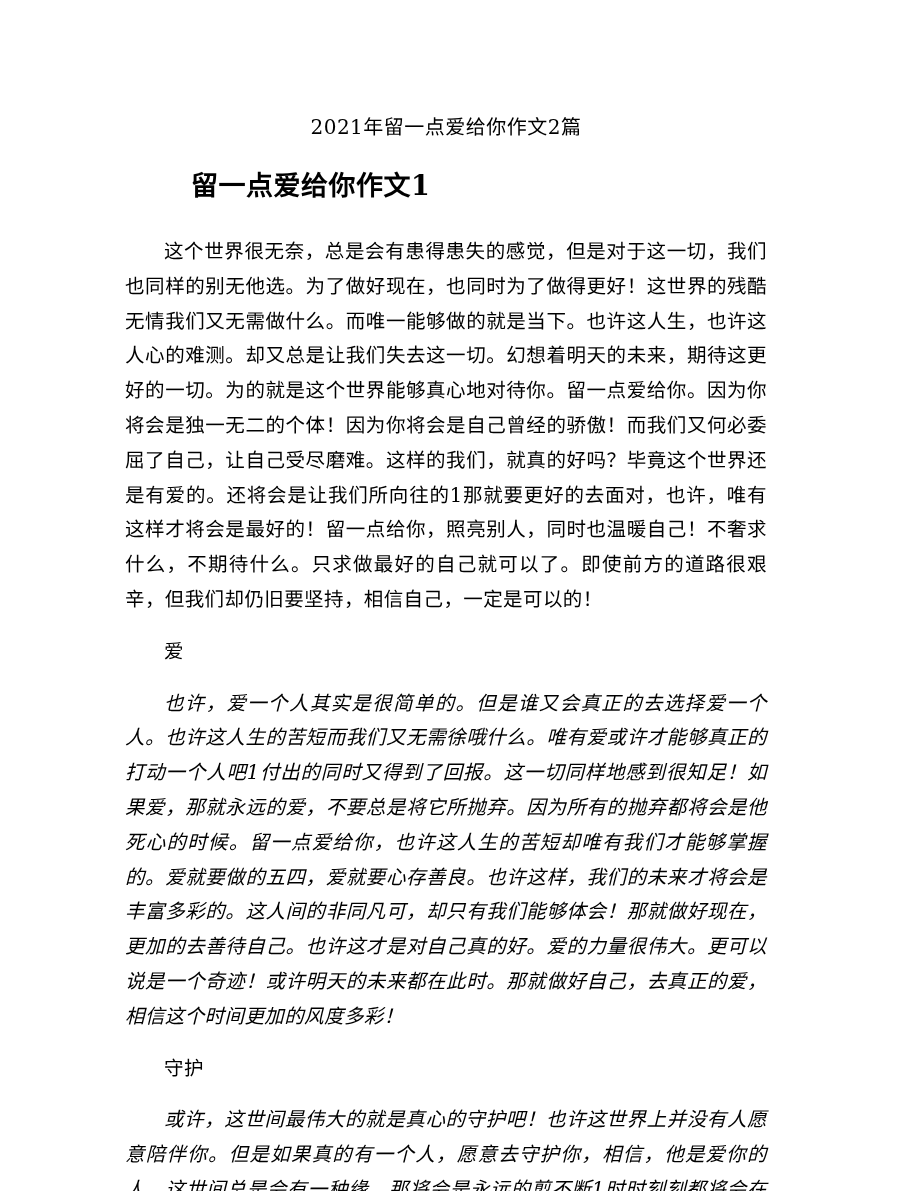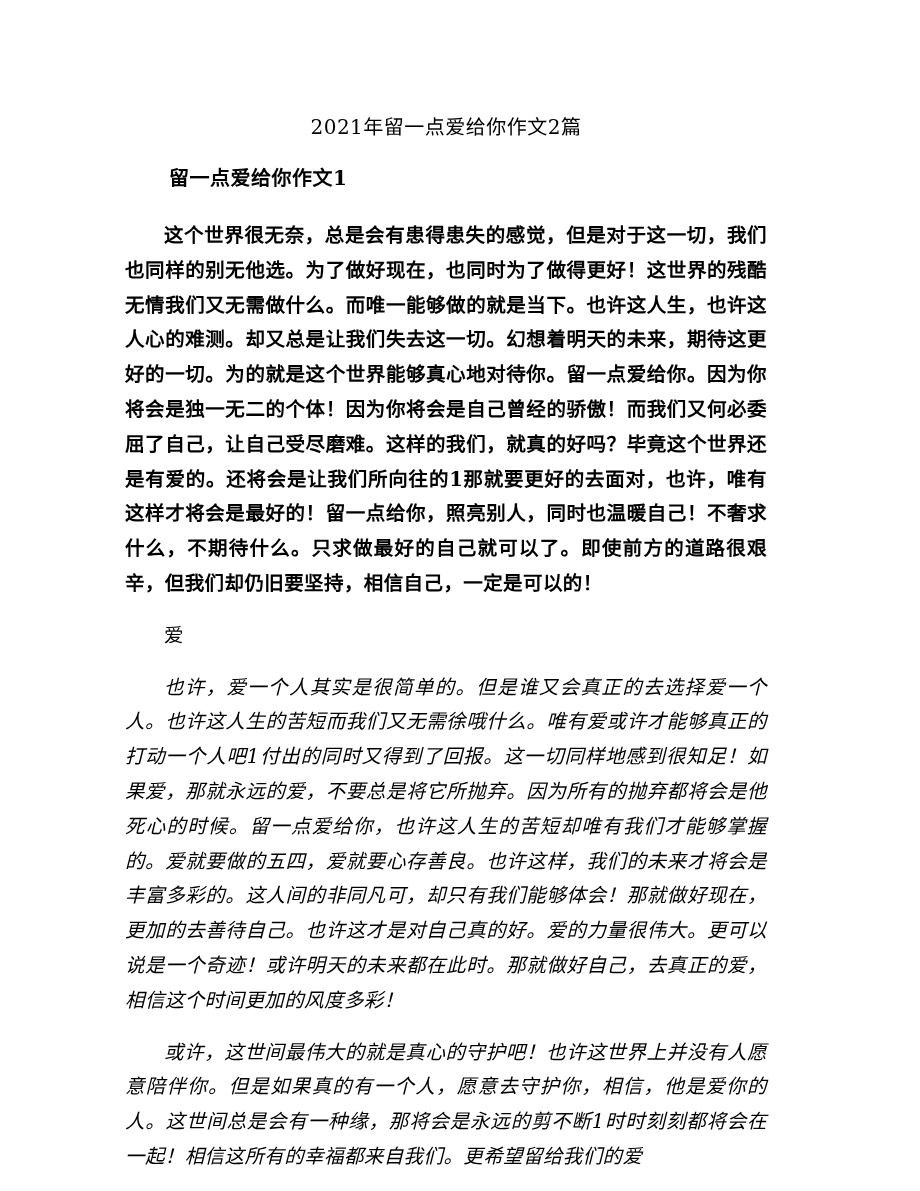--- a/index.html
+++ b/index.html
@@ -32,25 +32,25 @@
     padding: 0;
     font-family: "DejaVu Serif", "Liberation Serif", serif;
     font-weight: normal;
     font-size: 20px;
     line-height: 28px;
     text-align: center;
     letter-spacing: 0.5px;
     padding-top: 113px;
   }
   .section-heading {
-    margin: 4px;
+    margin: 12px;
     padding: 0;
     font-family: "DejaVu Serif", "Liberation Serif", serif;
     font-weight: bold;
-    font-size: 20px;
+    font-size: 27px;
     line-height: 30px;
     letter-spacing: 0.5px;
     text-indent: 2em;
     padding-top: 18px;
   }
   .para {
     margin: 0;
     padding: 0;
     font-family: "DejaVu Serif", "Liberation Serif", serif;
     font-size: 19.5px;
@@ -60,21 +60,20 @@
     text-indent: 2em;
     letter-spacing: 0.4px;
     word-break: break-all;
   }
   .para-gap {
     padding-top: 17px;
     font-style: italic;
   }
   .para-first {
     padding-top: 22px;
-    font-weight: bold;
   }
   .sub-label {
     margin: 0;
     padding: 0;
     font-family: "DejaVu Serif", "Liberation Serif", serif;
     font-size: 19.5px;
     line-height: 34.8px;
     text-indent: 2em;
     letter-spacing: 0.4px;
     padding-top: 17px;
@@ -89,17 +88,18 @@
     <h1 class="doc-title">2021年留一点爱给你作文2篇</h1>
 
     <h2 class="section-heading">留一点爱给你作文1</h2>
 
     <p class="para para-first">这个世界很无奈，总是会有患得患失的感觉，但是对于这一切，我们也同样的别无他选。为了做好现在，也同时为了做得更好！这世界的残酷无情我们又无需做什么。而唯一能够做的就是当下。也许这人生，也许这人心的难测。却又总是让我们失去这一切。幻想着明天的未来，期待这更好的一切。为的就是这个世界能够真心地对待你。留一点爱给你。因为你将会是独一无二的个体！因为你将会是自己曾经的骄傲！而我们又何必委屈了自己，让自己受尽磨难。这样的我们，就真的好吗？毕竟这个世界还是有爱的。还将会是让我们所向往的1那就要更好的去面对，也许，唯有这样才将会是最好的！留一点给你，照亮别人，同时也温暖自己！不奢求什么，不期待什么。只求做最好的自己就可以了。即使前方的道路很艰辛，但我们却仍旧要坚持，相信自己，一定是可以的！</p>
 
     <p class="sub-label">爱</p>
 
     <p class="para para-gap">也许，爱一个人其实是很简单的。但是谁又会真正的去选择爱一个人。也许这人生的苦短而我们又无需徐哦什么。唯有爱或许才能够真正的打动一个人吧1付出的同时又得到了回报。这一切同样地感到很知足！如果爱，那就永远的爱，不要总是将它所抛弃。因为所有的抛弃都将会是他死心的时候。留一点爱给你，也许这人生的苦短却唯有我们才能够掌握的。爱就要做的五四，爱就要心存善良。也许这样，我们的未来才将会是丰富多彩的。这人间的非同凡可，却只有我们能够体会！那就做好现在，更加的去善待自己。也许这才是对自己真的好。爱的力量很伟大。更可以说是一个奇迹！或许明天的未来都在此时。那就做好自己，去真正的爱，相信这个时间更加的风度多彩！</p>
 
+    <p class="sub-label">守护</p>
 
     <p class="para para-gap">或许，这世间最伟大的就是真心的守护吧！也许这世界上并没有人愿意陪伴你。但是如果真的有一个人，愿意去守护你，相信，他是爱你的人。这世间总是会有一种缘，那将会是永远的剪不断1时时刻刻都将会在一起！相信这所有的幸福都来自我们。更希望留给我们的爱</p>
 
   </div>
 </div>
 
 </body></html>

